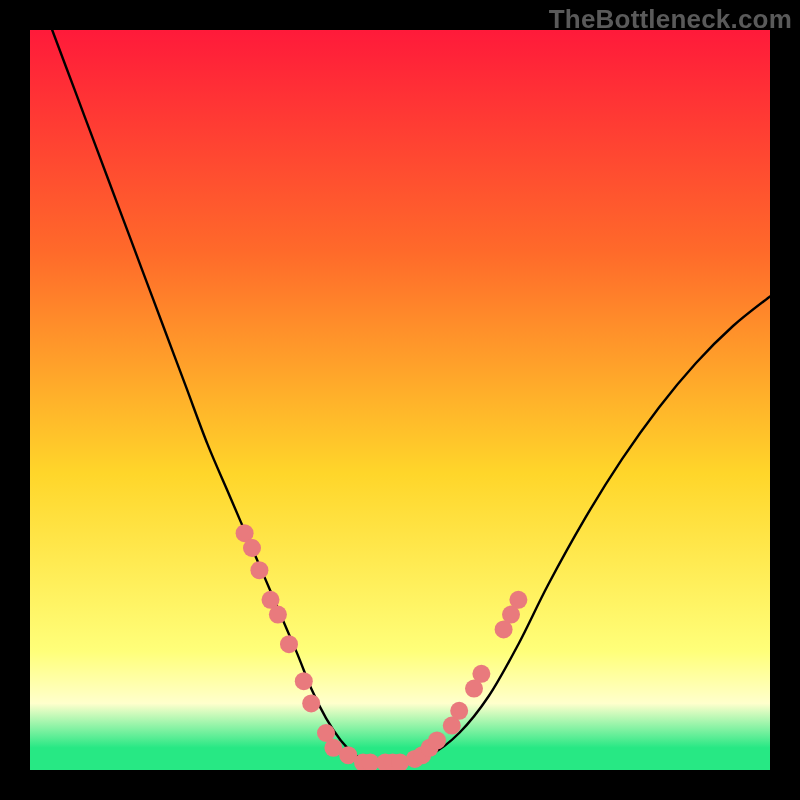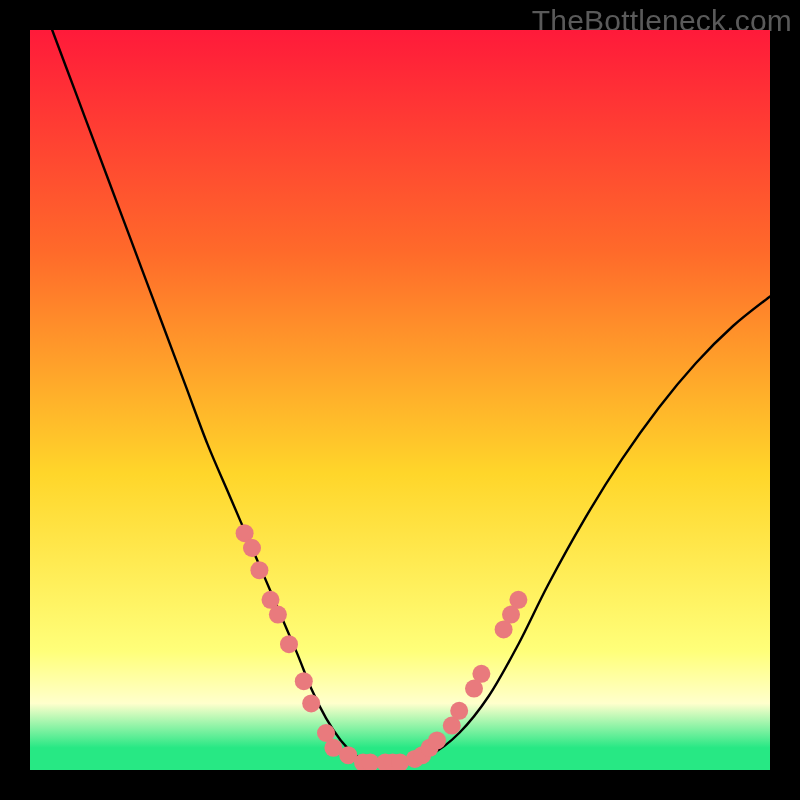--- a/index.html
+++ b/index.html
@@ -32,22 +32,22 @@
     left: 0; top: 0;
     width: 740px;
     height: 740px;
     pointer-events: none;
   }
   .watermark {
     position: absolute;
     top: 4px;
     right: 8px;
     font-family: Arial, Helvetica, sans-serif;
-    font-size: 30px;
-    font-weight: 400;
+    font-size: 26px;
+    font-weight: 700;
     color: #5a5a5a;
     letter-spacing: 0.2px;
   }
 </style>
 </head>
 <body>
 
 <div class="stage">
   <div class="watermark">TheBottleneck.com</div>
 

